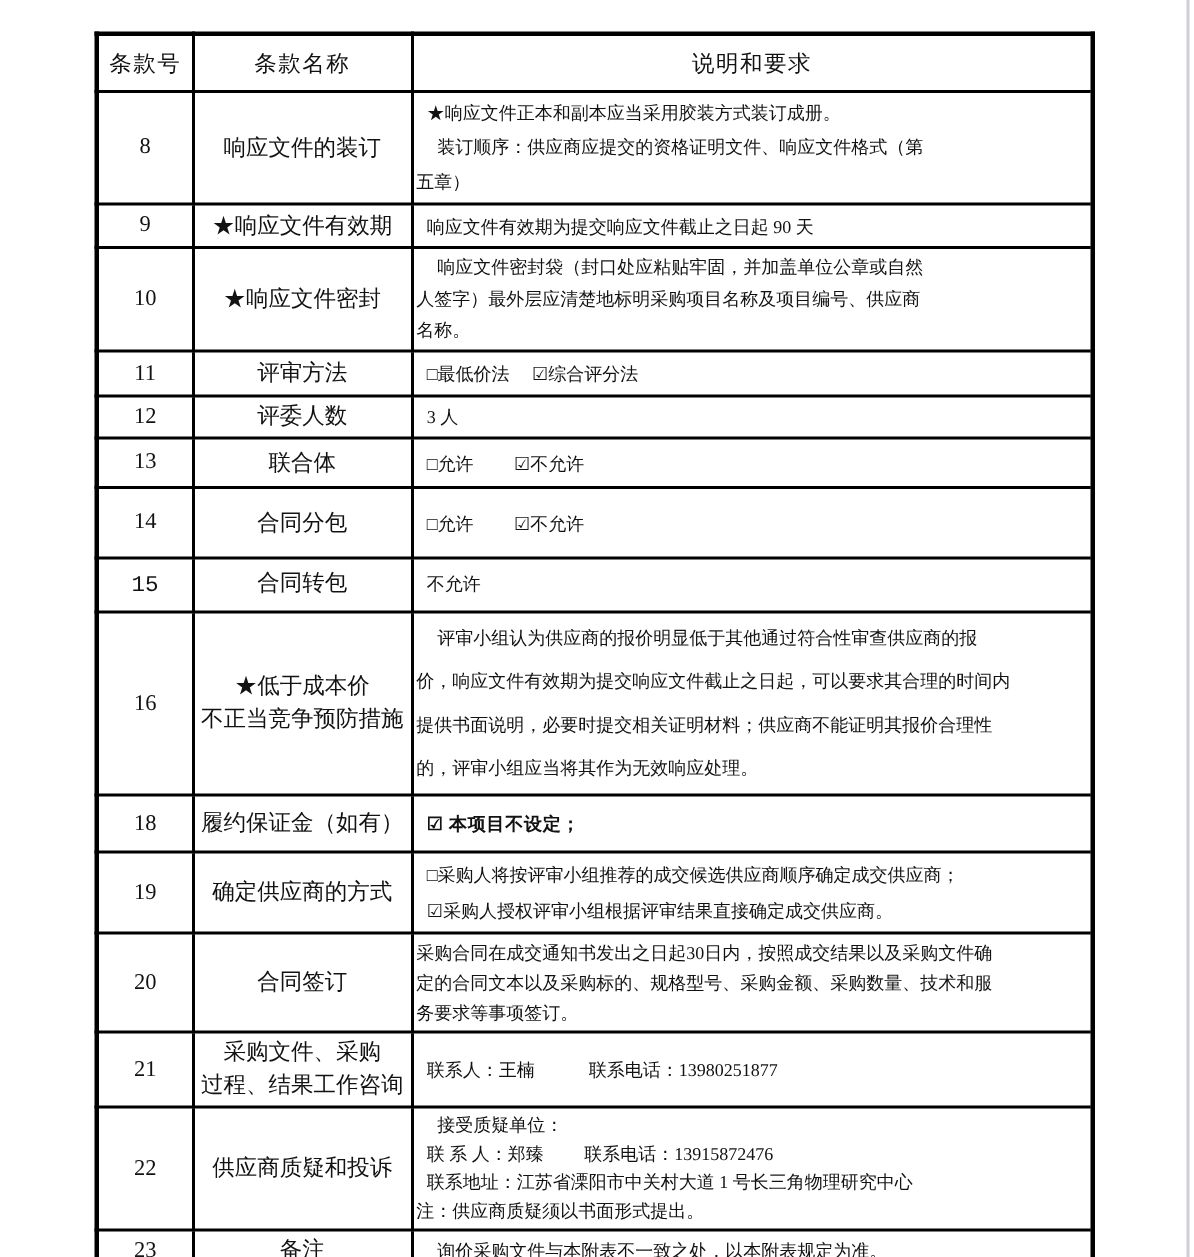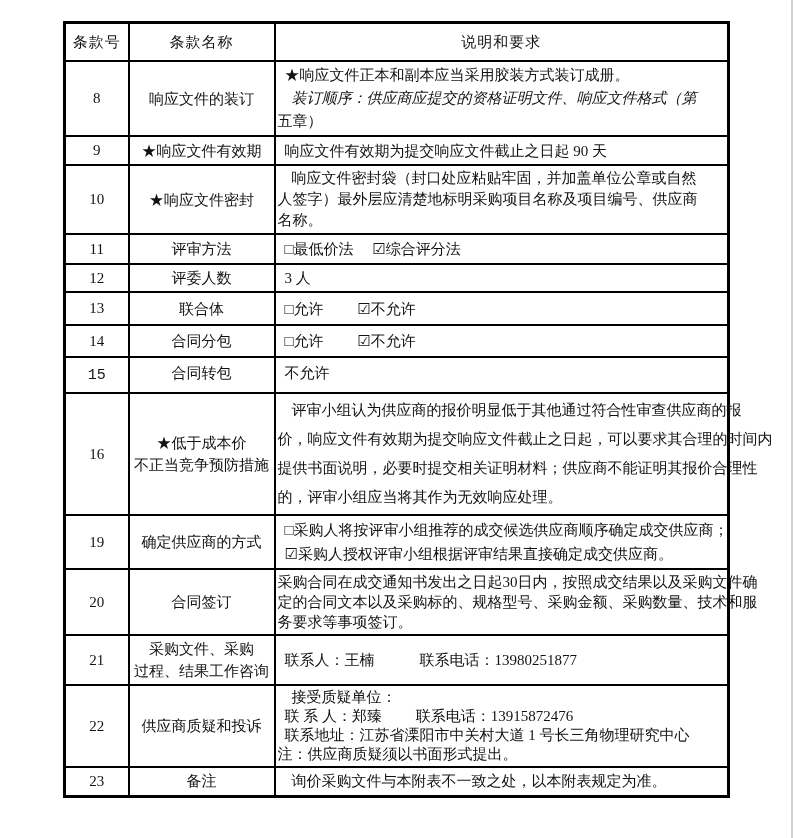--- a/index.html
+++ b/index.html
@@ -20,21 +20,21 @@
   col.c-num{width:64px;}
   col.c-name{width:146px;}
   col.c-desc{width:454px;}
   th,td{border:2px solid #000;vertical-align:middle;padding:0;}
   th{
     font-weight:normal;font-size:15px;height:36px;text-align:center;
     letter-spacing:1px;
   }
   td.num{font-size:15px;text-align:center;}
   td.name{font-size:15px;text-align:center;line-height:22px;padding:2px 2px;}
-  td.desc{font-size:15px;padding:2px 3px 2px 2px;}
+  td.desc{font-size:12px;padding:2px 3px 2px 2px;}
   td.desc .ln{white-space:nowrap;overflow:visible;}
   td.desc .ln.b{font-weight:bold;letter-spacing:0.5px;}
 </style>
 </head>
 <body>
 
 <div class="page">
   <table class="clauses" id="clauses-table">
     <colgroup>
       <col class="c-num">
@@ -49,21 +49,21 @@
         </tr>
     </thead>
     <tbody id="table-body">
         <tr style="height: 68px;">
           <td class="num">8</td>
           <td class="name">
             <div>响应文件的装订</div>
           </td>
           <td class="desc">
             <div class="ln" style="padding-left: 7px; line-height: 23px;">★响应文件正本和副本应当采用胶装方式装订成册。</div>
-            <div class="ln" style="padding-left: 14px; line-height: 23px; font-style: italic;">装订顺序：供应商应提交的资格证明文件、响应文件格式（第</div>
+            <div class="ln" style="padding-left: 14px; line-height: 23px;">装订顺序：供应商应提交的资格证明文件、响应文件格式（第</div>
             <div class="ln" style="padding-left: 0px; line-height: 23px;">五章）</div>
           </td>
         </tr>
         <tr style="height: 29px;">
           <td class="num">9</td>
           <td class="name">
             <div>★响应文件有效期</div>
           </td>
           <td class="desc">
             <div class="ln" style="padding-left: 7px; line-height: 22px;">响应文件有效期为提交响应文件截止之日起 90 天</div>
@@ -100,21 +100,21 @@
         </tr>
         <tr style="height: 33px;">
           <td class="num">13</td>
           <td class="name">
             <div>联合体</div>
           </td>
           <td class="desc">
             <div class="ln" style="padding-left: 7px; line-height: 22px;">□允许　　 ☑不允许</div>
           </td>
         </tr>
-        <tr style="height: 32px;">
+        <tr style="height: 47px;">
           <td class="num">14</td>
           <td class="name">
             <div>合同分包</div>
           </td>
           <td class="desc">
             <div class="ln" style="padding-left: 7px; line-height: 22px;">□允许　　 ☑不允许</div>
           </td>
         </tr>
         <tr style="height: 36px; font-family: Liberation Mono, monospace;">
           <td class="num">15</td>
@@ -129,20 +129,29 @@
           <td class="num">16</td>
           <td class="name">
             <div>★低于成本价</div>
             <div>不正当竞争预防措施</div>
           </td>
           <td class="desc">
             <div class="ln" style="padding-left: 14px; line-height: 29px;">评审小组认为供应商的报价明显低于其他通过符合性审查供应商的报</div>
             <div class="ln" style="padding-left: 0px; line-height: 29px;">价，响应文件有效期为提交响应文件截止之日起，可以要求其合理的时间内</div>
             <div class="ln" style="padding-left: 0px; line-height: 29px;">提供书面说明，必要时提交相关证明材料；供应商不能证明其报价合理性</div>
             <div class="ln" style="padding-left: 0px; line-height: 29px;">的，评审小组应当将其作为无效响应处理。</div>
+          </td>
+        </tr>
+        <tr style="height: 38px;">
+          <td class="num">18</td>
+          <td class="name">
+            <div>履约保证金（如有）</div>
+          </td>
+          <td class="desc">
+            <div class="ln b" style="padding-left: 7px; line-height: 22px;">☑ 本项目不设定；</div>
           </td>
         </tr>
         <tr style="height: 48px;">
           <td class="num">19</td>
           <td class="name">
             <div>确定供应商的方式</div>
           </td>
           <td class="desc">
             <div class="ln" style="padding-left: 7px; line-height: 24px;">□采购人将按评审小组推荐的成交候选供应商顺序确定成交供应商；</div>
             <div class="ln" style="padding-left: 7px; line-height: 24px;">☑采购人授权评审小组根据评审结果直接确定成交供应商。</div>

